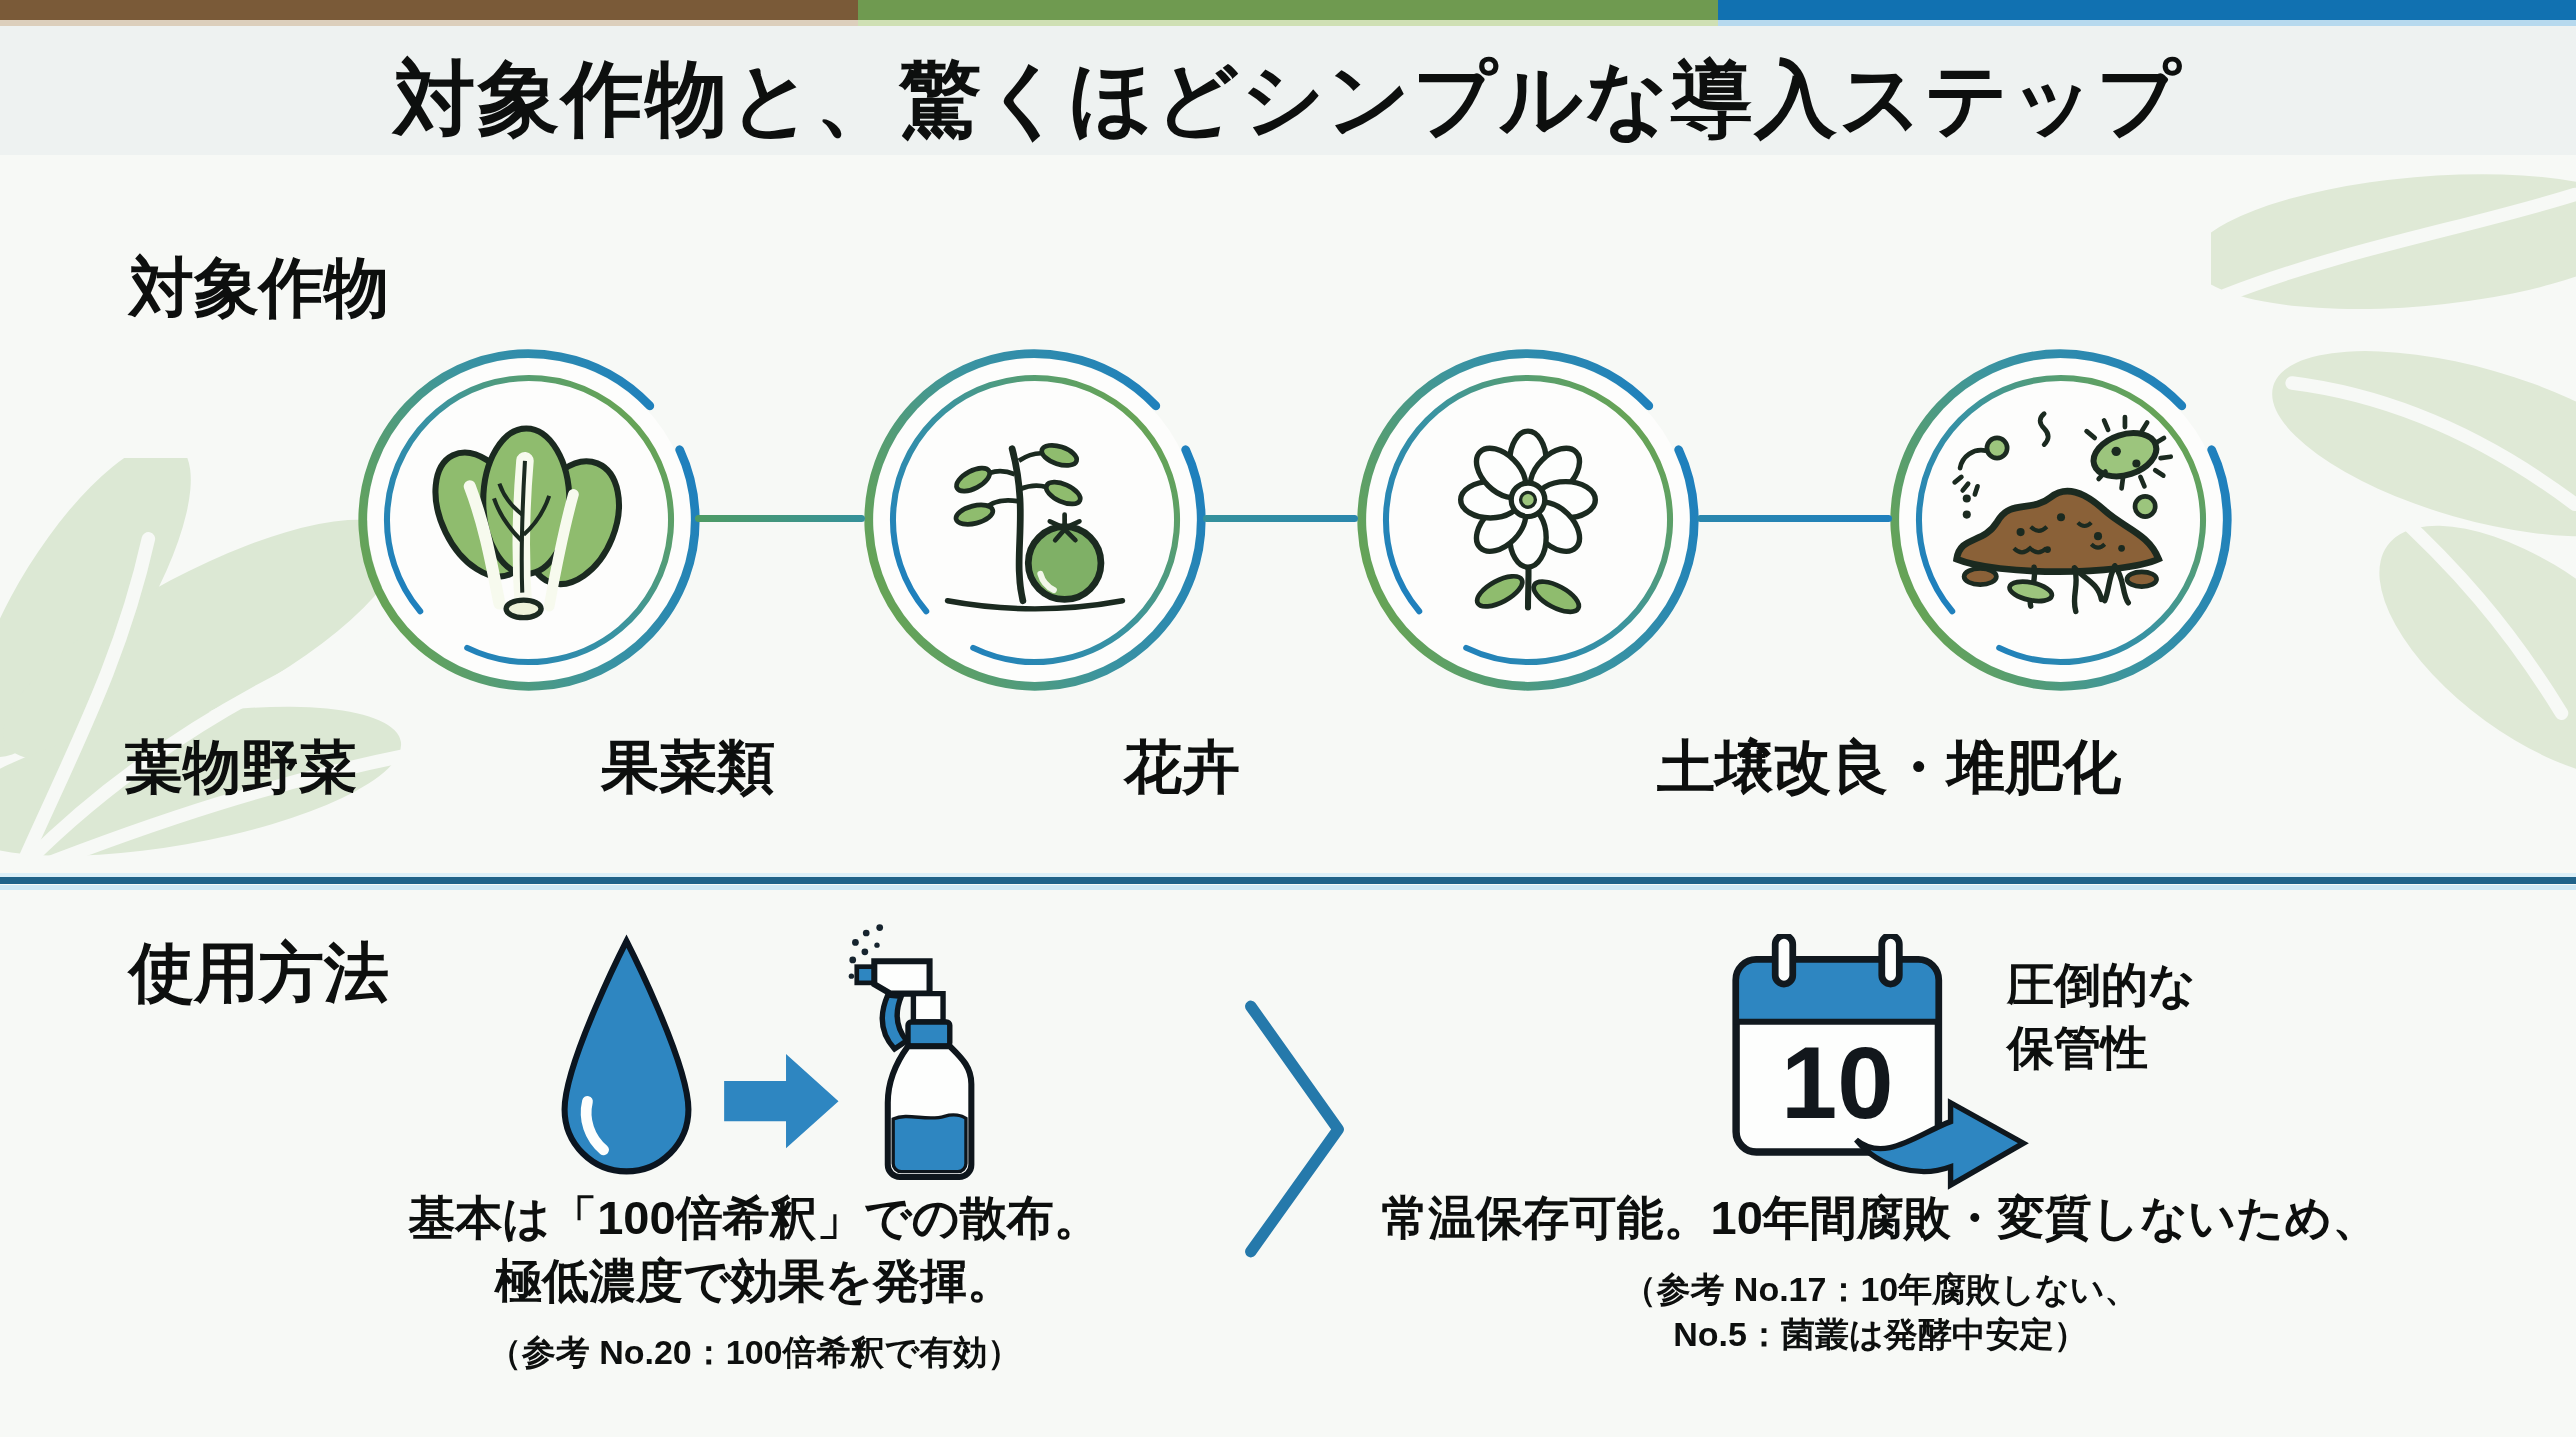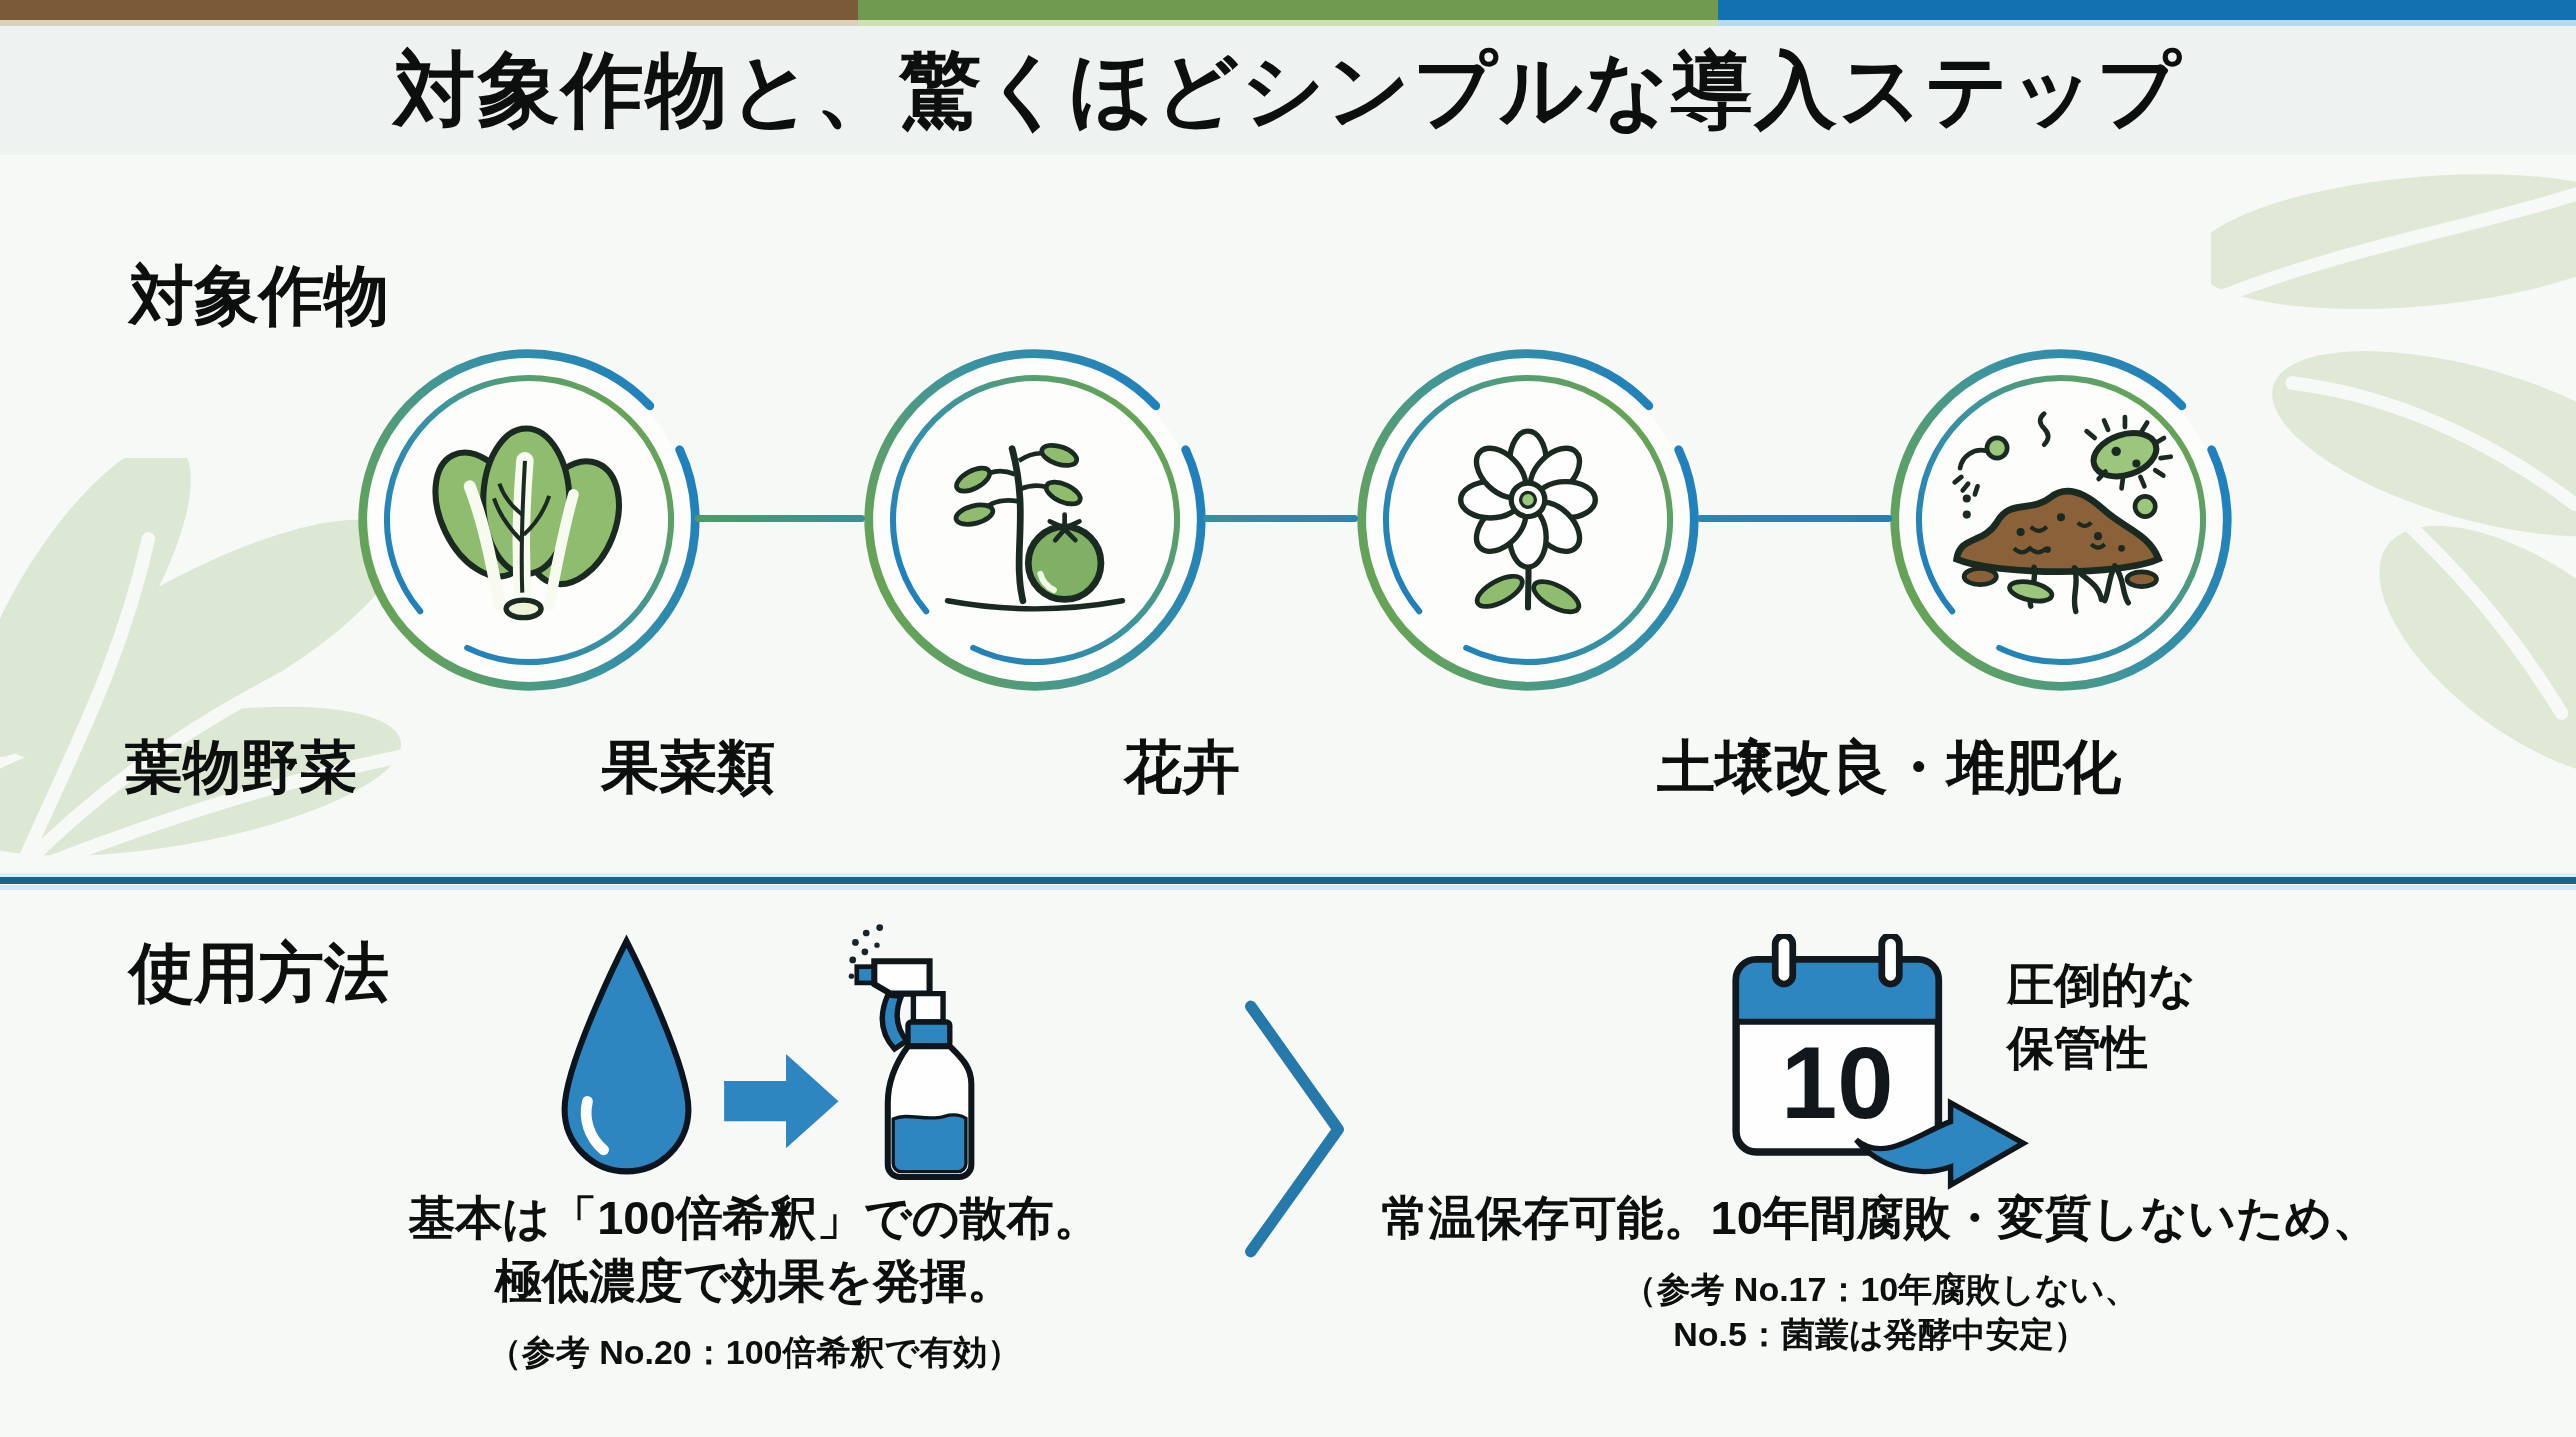--- a/index.html
+++ b/index.html
@@ -10,24 +10,24 @@
   #topbar{left:0;top:0;width:2576px;height:20px;display:flex;}
   #topbar-shadow{left:0;top:20px;width:2576px;height:6px;display:flex;}
   .seg-brown{width:858px;background:#7a5a38;}
   .seg-green{width:860px;background:#6f9a50;}
   .seg-blue{width:858px;background:#1171b1;}
   .segl-brown{width:858px;background:#dccfbc;}
   .segl-green{width:860px;background:#cfe0b4;}
   .segl-blue{width:858px;background:#b6d9ee;}
   
   #titleband{left:0;top:26px;width:2576px;height:129px;background:#eef2f1;
-             display:flex;align-items:center;justify-content:center;}
+             display:flex;align-items:flex-end;justify-content:center;}
   #title{font-size:82px;font-weight:900;letter-spacing:2px;}
   .h2{font-size:65px;font-weight:900;}
-  #crops-heading{left:129px;top:244px;margin-top:8px;}
+  #crops-heading{left:129px;top:244px;}
   #usage-heading{left:129px;top:929px;}
   
   .circle{width:350px;height:350px;top:345px;}
   #c1{left:354px;} #c2{left:860px;} #c3{left:1353px;} #c4{left:1886px;}
   .conn{top:515px;height:7.4px;border-radius:4px;}
   #conn1{left:695px;width:170px;background:linear-gradient(90deg,#4e9b63,#35919b);}
   #conn2{left:1203px;width:155px;background:linear-gradient(90deg,#35919b,#2a87ad);}
   #conn3{left:1697px;width:195px;background:linear-gradient(90deg,#2a87ad,#1f80bd);}
   .crop-label{top:729px;width:809px;text-align:left;font-size:58px;font-weight:900;}
   #lbl1{left:125px;} #lbl2{left:601px;} #lbl3{left:1124px;} #lbl4{left:1657px;}

